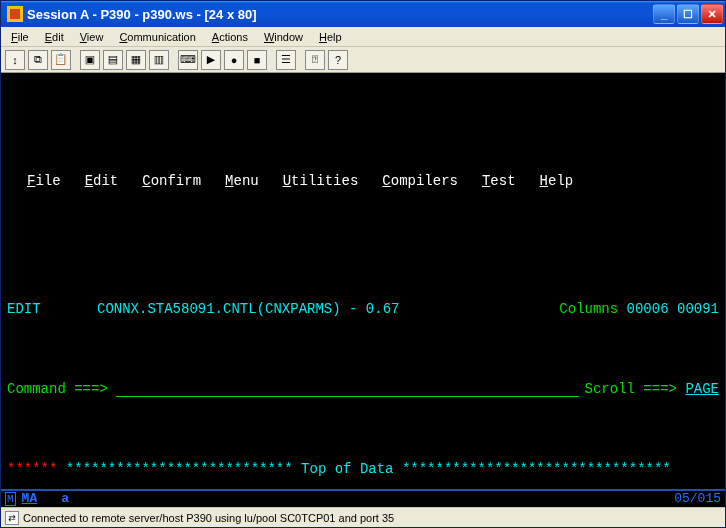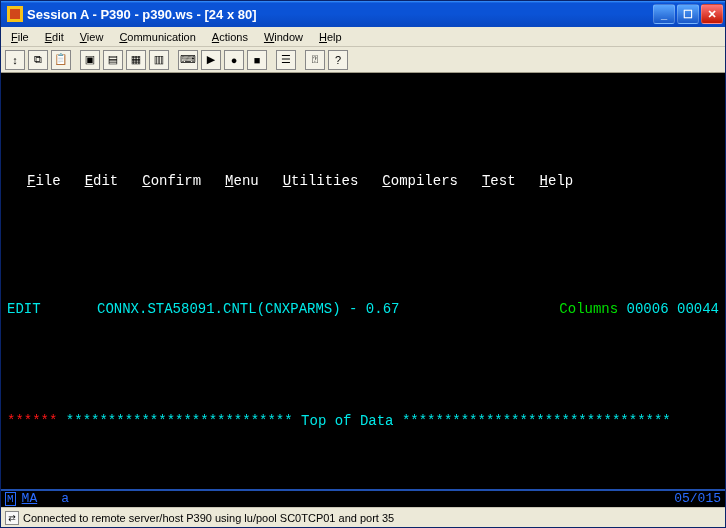--- a/index.html
+++ b/index.html
@@ -95,21 +95,21 @@
     position:absolute; left:0; right:0; bottom:0;
     height:18px;
     border-top:2px solid #2050b0;
     background:#000;
     color:#2a6cff;
     display:flex; align-items:center;
     padding:0 4px;
     font-family:"Consolas","Courier New",monospace;
     font-size:13px;
   }
-  .oia .oia-a { display:inline-block; }
+  .oia .oia-a { display:inline-block;font-weight:bold; }
   .oia .oia-right { margin-left:auto; }
   .oia .box { display:inline-block; border:1px solid #2a6cff; padding:0 1px; line-height:12px; font-size:11px; margin-right:6px;}
   .statusbar {
     height:20px;
     background:#ece9d8;
     border-top:1px solid #c9c5b5;
     display:flex; align-items:center;
     padding:0 4px;
     font-size:11px;
   }
@@ -179,24 +179,32 @@
 
     
     <div class="row">
       <span class="c-cyan" style="width:90px;">EDIT</span>
       <span class="c-cyan">CONNX.STA58091.CNTL(CNXPARMS) - 0.67</span>
       <span class="gap"></span>
       <span class="c-green">Columns</span>
       <span> </span>
       <span class="c-cyan">00006</span>
       <span> </span>
-      <span class="c-cyan">00044</span>
-    </div>
-
-    
+      <span class="c-cyan">00091</span>
+    </div>
+
+    
+    <div class="row">
+      <span class="c-green">Command ===&gt;</span>
+      <span> </span>
+      <span class="cmd-underline c-green" style="flex:1; margin-right:6px;"><span></span></span>
+      <span class="c-green">Scroll ===&gt;</span>
+      <span> </span>
+      <span class="c-cyan under">PAGE</span>
+    </div>
 
     
     <div class="row">
       <span class="c-red">******</span>
       <span class="c-cyan"> ***************************</span>
       <span class="c-cyan"> Top of Data </span>
       <span class="c-cyan">********************************</span>
     </div>
 
     

